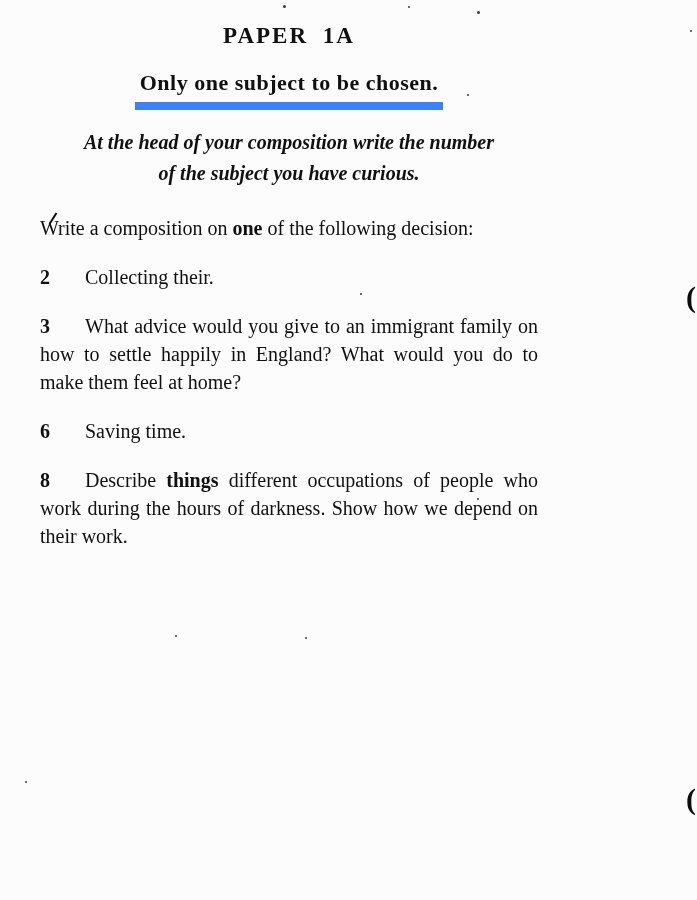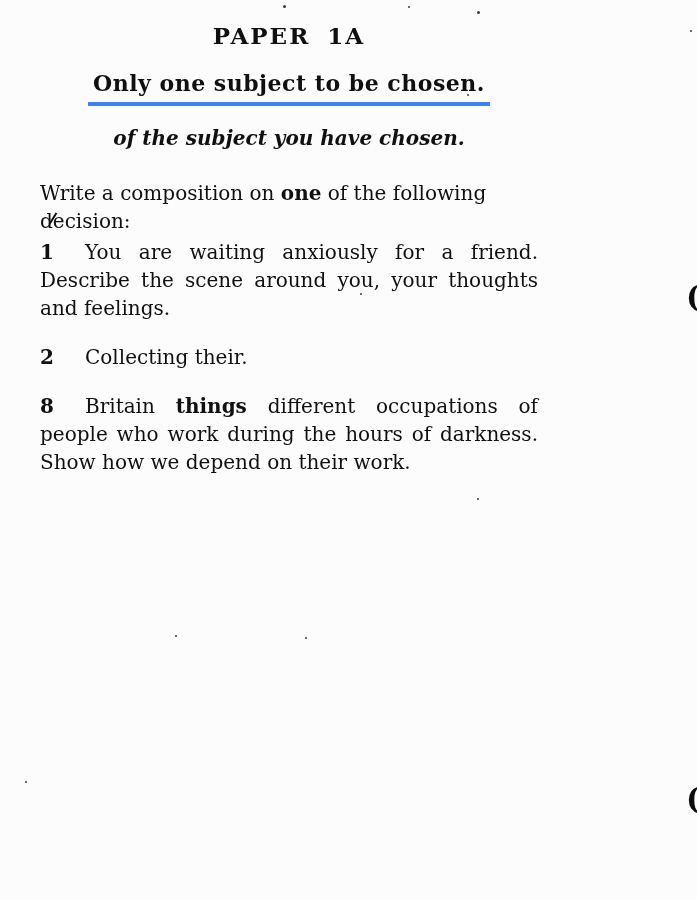--- a/index.html
+++ b/index.html
@@ -15,20 +15,21 @@
     overflow: hidden;
     position: relative;
     box-sizing: border-box;
   }
   .page {
     position: relative;
     width: 580px;
     height: 900px;
     padding: 16px 42px 24px 40px;
     box-sizing: border-box;
+    font-family: Liberation Serif, serif;
   }
   .paper-title {
     text-align: center;
     font-size: 23px;
     font-weight: bold;
     letter-spacing: 2px;
     word-spacing: 7px;
     margin: 6px 0 0 0;
     line-height: 28px;
   }
@@ -36,21 +37,21 @@
     text-align: center;
     margin-top: 19px;
     line-height: 28px;
   }
   .subtitle {
     display: inline-block;
     font-size: 22px;
     font-weight: bold;
     letter-spacing: 0.5px;
     padding: 0 5px 5px 5px;
-    border-bottom: 4px solid #3b82f6;
+    border-bottom: 8px solid #3b82f6;
   }
   .instruction {
     text-align: center;
     font-style: italic;
     font-weight: bold;
     font-size: 20px;
     margin-top: 17px;
     line-height: 31px;
   }
   .body-text {
@@ -108,36 +109,38 @@
 
 <div class="page">
 
   <div class="paper-title">PAPER 1A</div>
 
   <div class="subtitle-wrap">
     <span class="subtitle">Only one subject to be chosen.</span>
   </div>
 
   <div class="instruction">
-    <div>of the subject you have chosen.</div>
+    <div>At the head of your composition write the number</div>
+    <div>of the subject you have curious.</div>
   </div>
 
   <p class="body-text intro"><span>Write a composition on </span><span class="b">one</span><span> of the following decision:</span></p>
 
   <div>
-    <p class="body-text item first"><span class="num">1</span><span>You are waiting anxiously for a friend. Describe the scene around you, your thoughts and feelings.</span></p>
 
     <p class="body-text item"><span class="num">2</span><span>Collecting their.</span></p>
 
+    <p class="body-text item"><span class="num">3</span><span>What advice would you give to an immigrant family on how to settle happily in England? What would you do to make them feel at home?</span></p>
 
 
 
+    <p class="body-text item"><span class="num">6</span><span>Saving time.</span></p>
 
 
-    <p class="body-text item"><span class="num">8</span><span>Britain </span><span class="b">things</span><span> different occupations of people who work during the hours of darkness. Show how we depend on their work.</span></p>
+    <p class="body-text item"><span class="num">8</span><span>Describe </span><span class="b">things</span><span> different occupations of people who work during the hours of darkness. Show how we depend on their work.</span></p>
   </div>
 
   <div class="num-accent"></div>
   <span class="edge-mark" style="top:286px;">(</span>
   <span class="edge-mark" style="top:788px;">(</span>
   <div class="speck" style="left:283px; top:5px;"></div>
   <div class="speck" style="left:408px; top:6px; width:2px; height:2px;"></div>
   <div class="speck" style="left:477px; top:11px;"></div>
   <div class="speck" style="left:690px; top:30px; width:2px; height:2px;"></div>
   <div class="speck" style="left:467px; top:94px; width:2px; height:2px;"></div>

